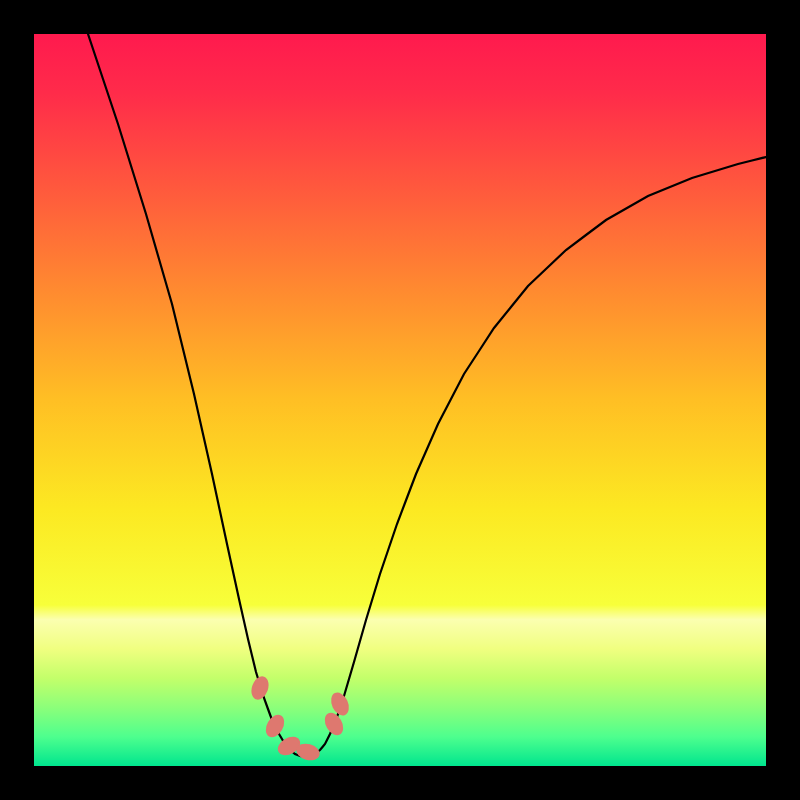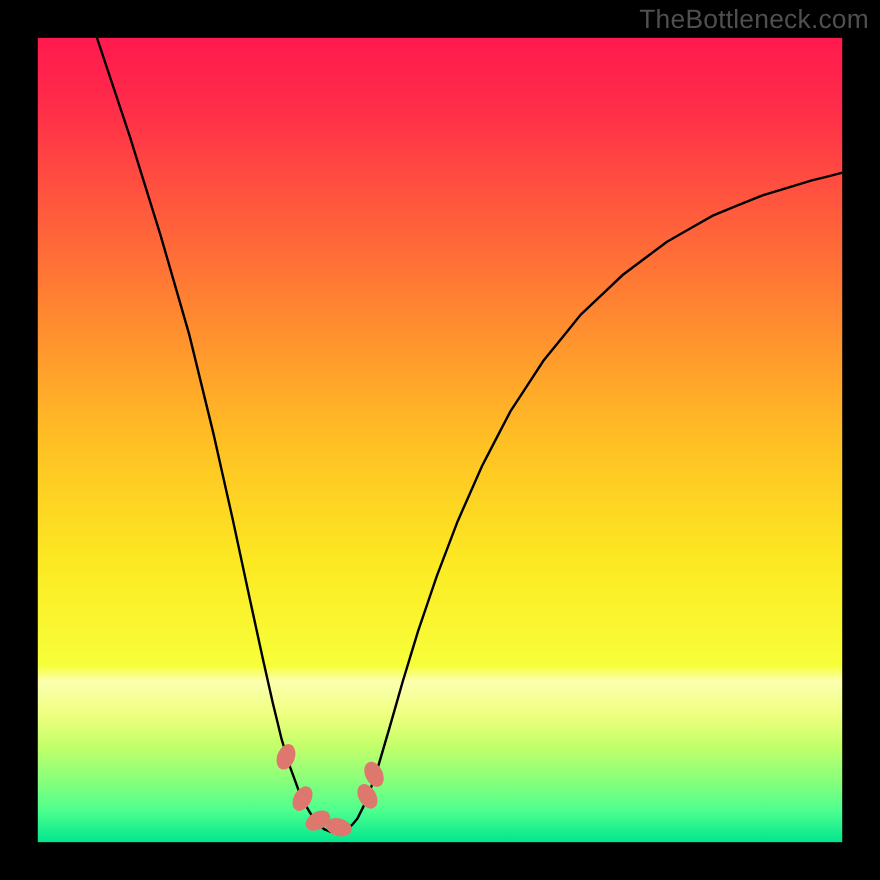--- a/index.html
+++ b/index.html
@@ -67,14 +67,13 @@
           <ellipse cx="226" cy="654" rx="12" ry="8" fill="#de786f" transform="rotate(-70 226 654)"></ellipse>
           <ellipse cx="241" cy="692" rx="12" ry="8" fill="#de786f" transform="rotate(-60 241 692)"></ellipse>
           <ellipse cx="255" cy="712" rx="12" ry="8" fill="#de786f" transform="rotate(-30 255 712)"></ellipse>
           <ellipse cx="274" cy="718" rx="12" ry="8" fill="#de786f" transform="rotate(15 274 718)"></ellipse>
           <ellipse cx="300" cy="690" rx="12" ry="8" fill="#de786f" transform="rotate(60 300 690)"></ellipse>
           <ellipse cx="306" cy="670" rx="12" ry="8" fill="#de786f" transform="rotate(65 306 670)"></ellipse>
         </g>
     </svg>
   </div>
 
-  <div class="watermark">TheBottleneck.com</div>
 </div>
 
 </body></html>

